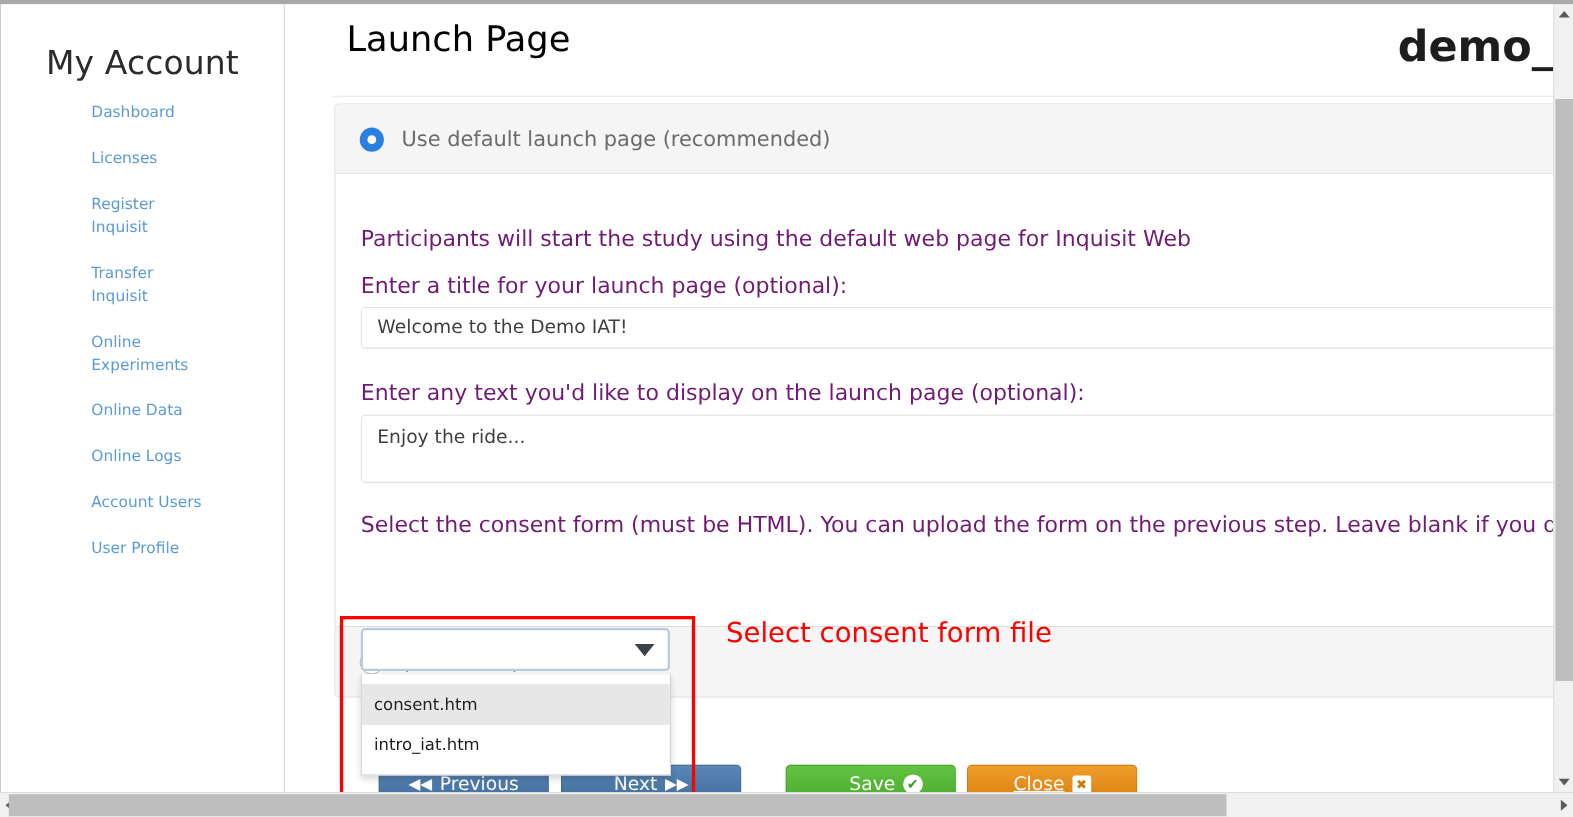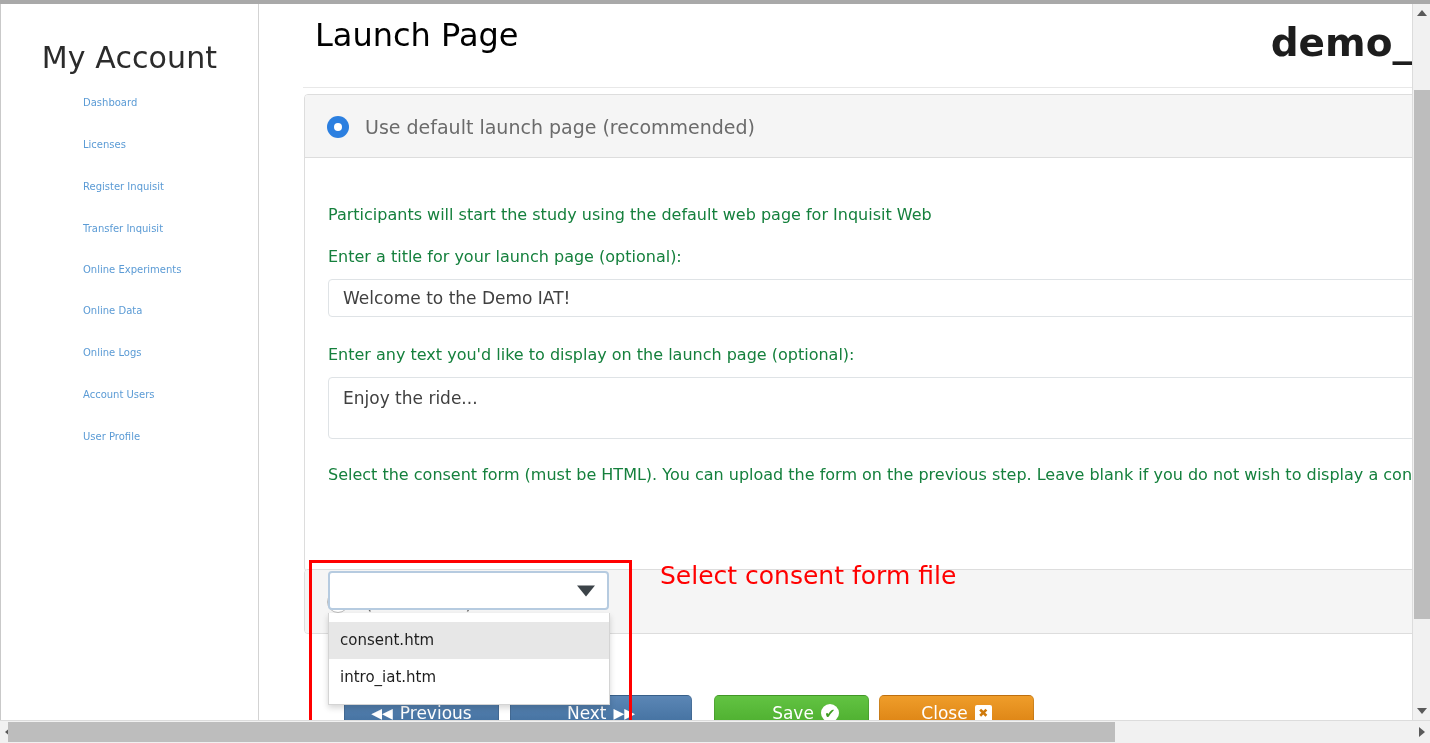--- a/index.html
+++ b/index.html
@@ -53,21 +53,21 @@
     font-weight: 400;
     letter-spacing: 0.1px;
   }
   .sidebar-nav {
     position: absolute; left: 0; top: 88px;
     width: 257px;
   }
   .nav-item {
     display: block;
     color: #5b9bd5;
-    font-size: 10px;
+    font-size: 14px;
     line-height: 21px;
     padding: 0 0 0 82px;
     margin-bottom: 21px;
     text-decoration: none;
     cursor: pointer;
     max-width: 190px;
   }
   .nav-item.two-line { margin-bottom: 20px; }
 
   
@@ -142,22 +142,22 @@
     white-space: nowrap;
   }
 
   .panel-body {
     position: absolute; left: 0; top: 63px;
     width: 100%;
     padding: 0;
   }
   .field-text {
     position: absolute;
-    font-size: 16px;
-    color: #15803d;
+    font-size: 20px;
+    color: #701a75;
     white-space: nowrap;
   }
   .txt-participants { left: 23px; top: 47px; }
   .txt-title-label  { left: 23px; top: 89px; }
   .txt-body-label   { left: 23px; top: 187px; }
   .txt-consent-label{ left: 23px; top: 307px; }
 
   .input-box {
     position: absolute;
     left: 23px;
@@ -261,21 +261,21 @@
     cursor: pointer;
     border: 1px solid rgba(0,0,0,.12);
     user-select: none;
     white-space: nowrap;
   }
   .btn-prev {
     left: 85px; width: 155px;
     background: linear-gradient(to bottom, #5b86b5, #3f6d9c);
   }
   .btn-next {
-    left: 251px; width: 182px;
+    left: 251px; width: 164px;
     background: linear-gradient(to bottom, #5b86b5, #3f6d9c);
   }
   .btn-save {
     left: 455px; width: 155px;
     background: linear-gradient(to bottom, #62c342, #4aab2c);
     padding-left: 28px;
   }
   .btn-close {
     left: 620px; width: 155px;
     background: linear-gradient(to bottom, #ef9d2a, #d97f10);

